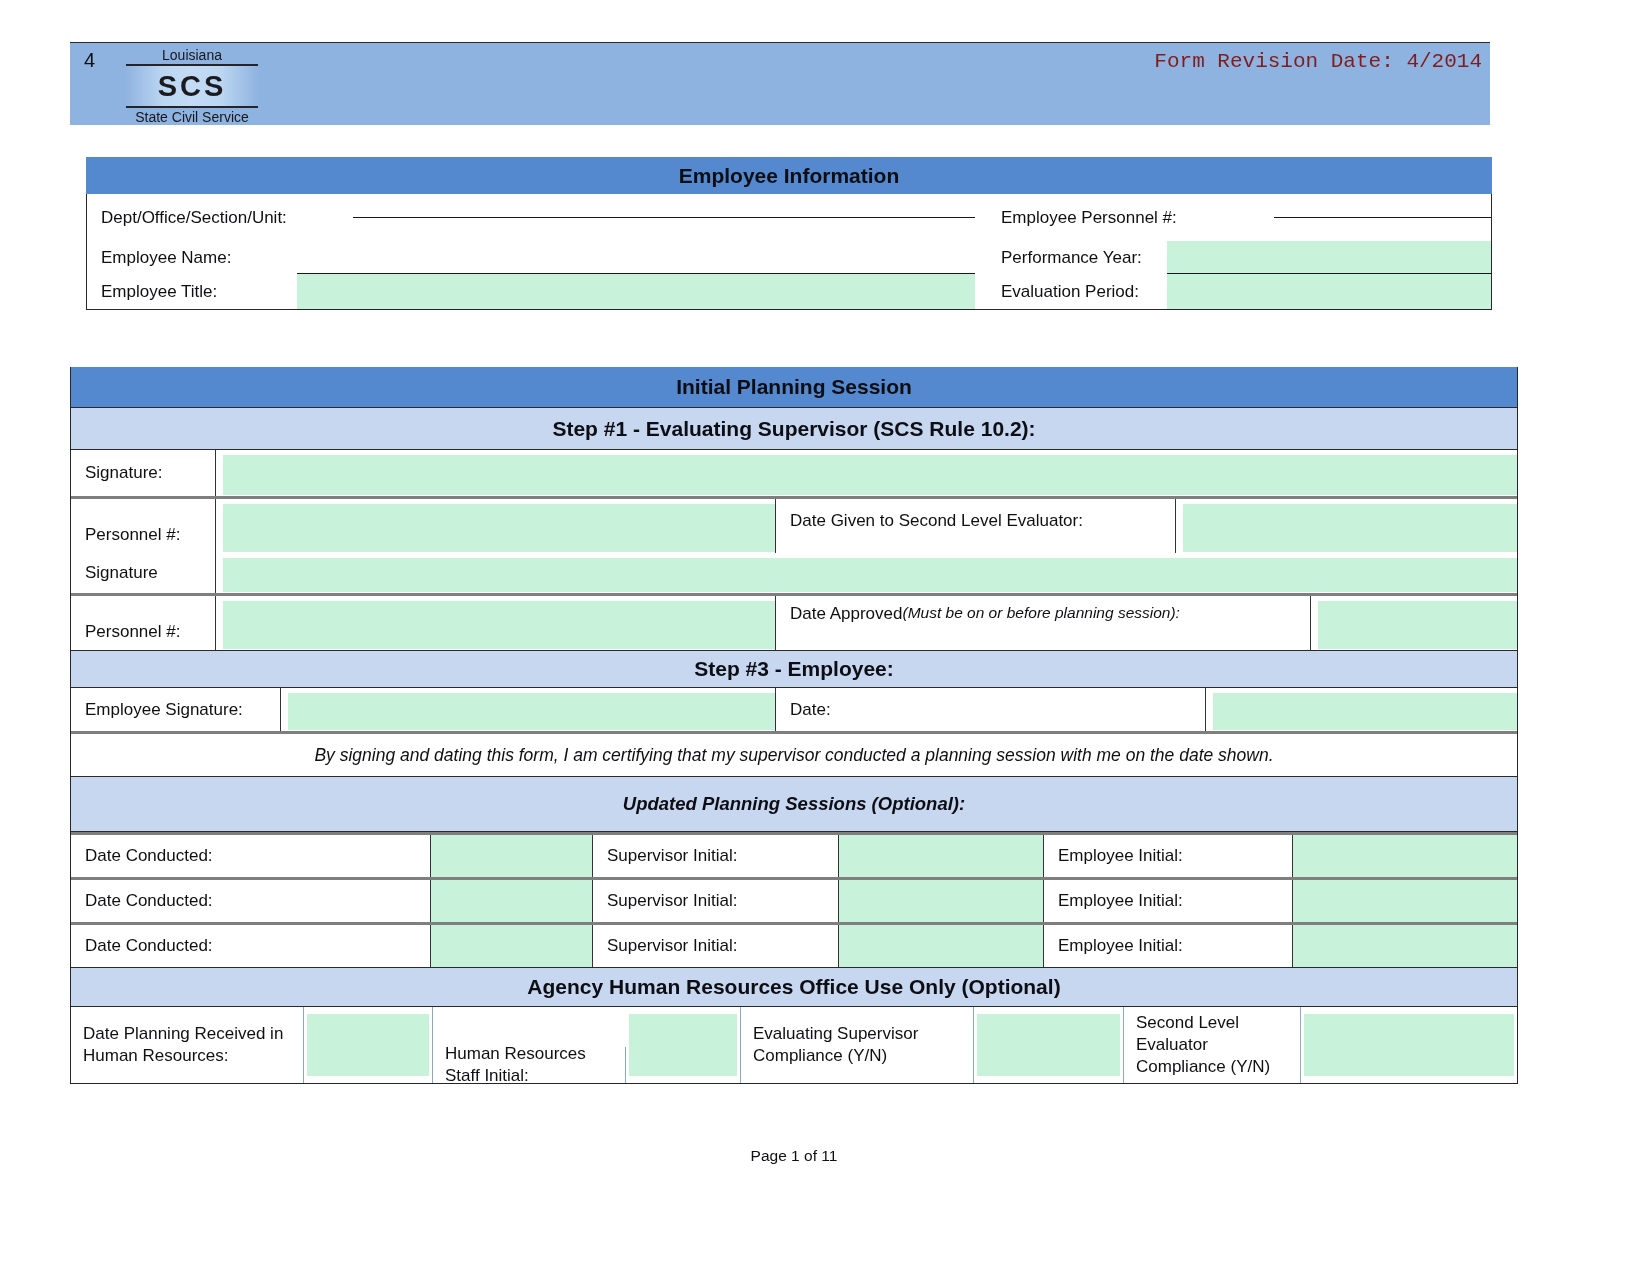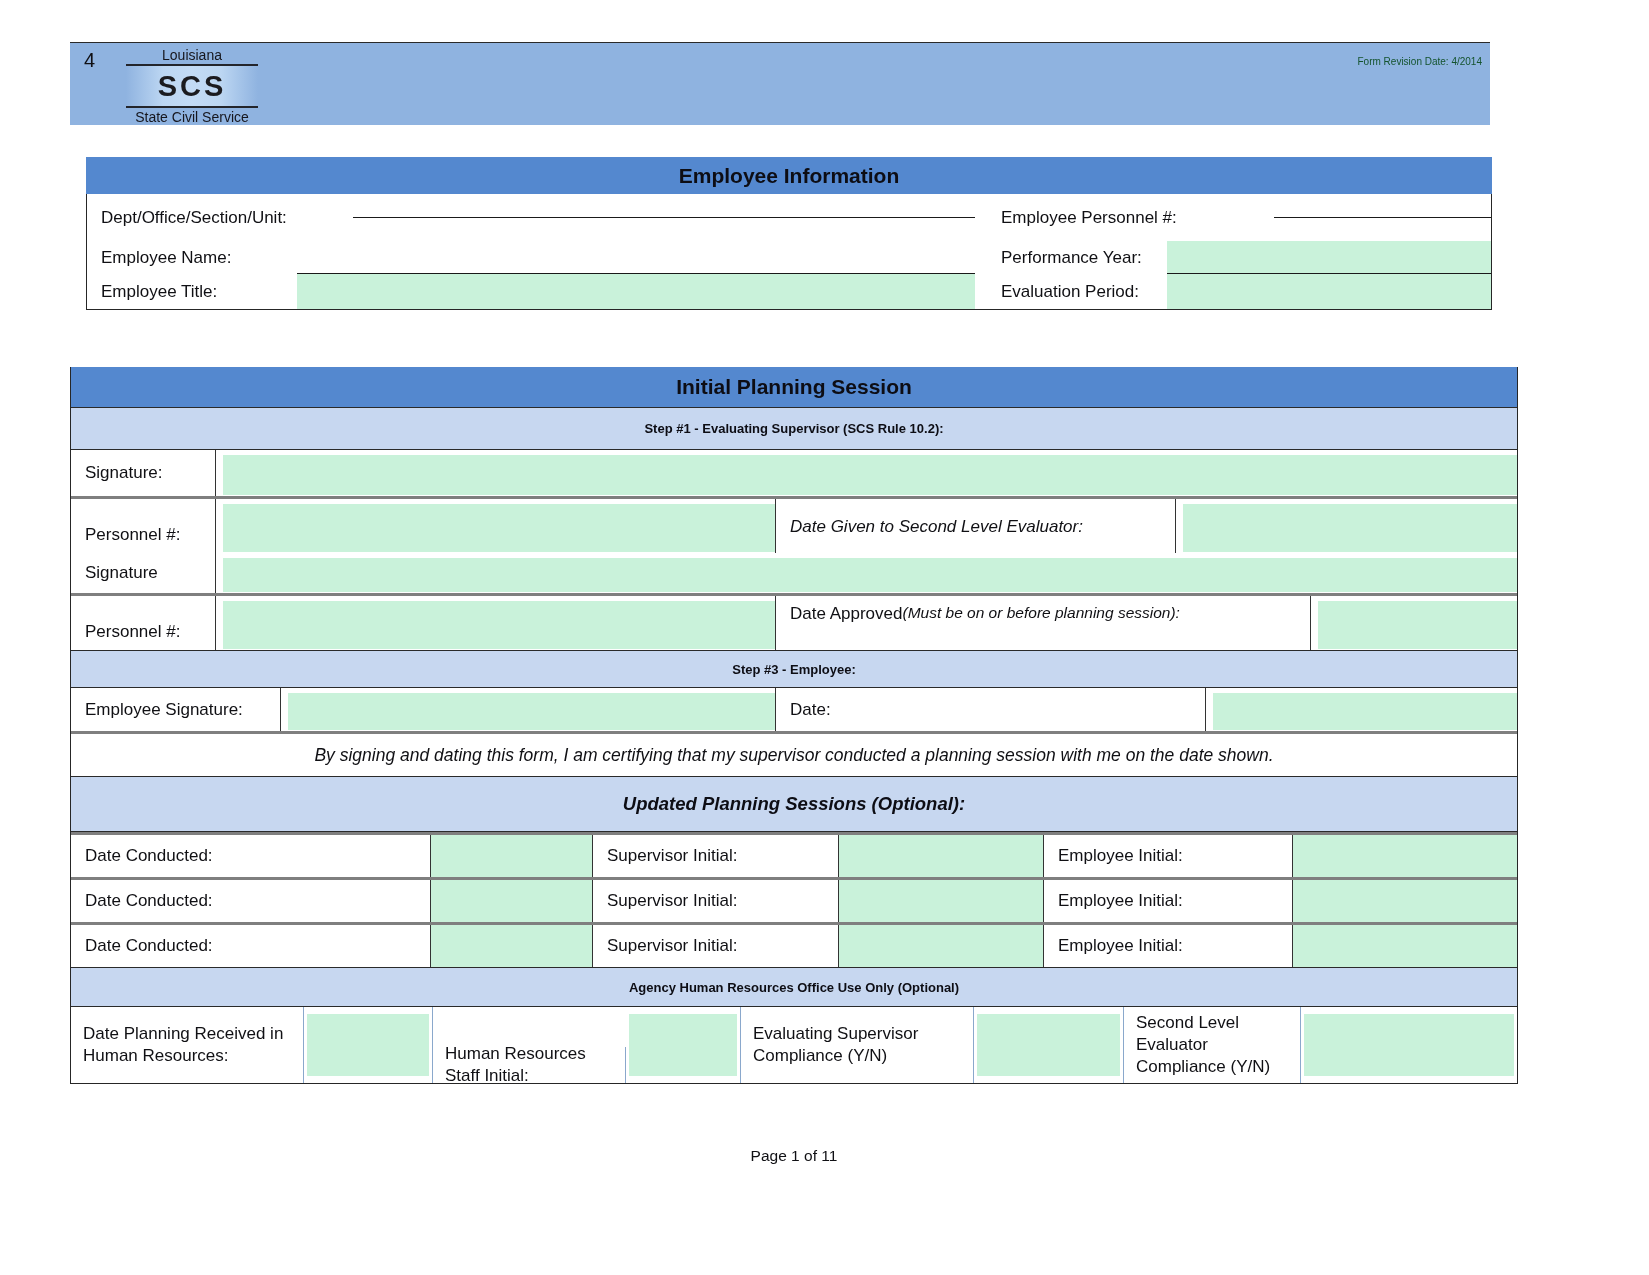--- a/index.html
+++ b/index.html
@@ -10,26 +10,26 @@
   .header-bar { position:absolute; left:70px; top:42px; width:1420px; height:83px;
     background:#8fb3e0; border-top:1px solid #2a2a2a; }
   .page-num { position:absolute; left:14px; top:6px; font-size:20px; }
   .logo { position:absolute; left:56px; top:4px; width:132px; text-align:center; }
   .logo-top { font-size:14px; color:#16161d; border-bottom:2px solid #23252b; padding-bottom:1px; }
   .logo-mid { background:linear-gradient(90deg,#8fb3e0 0%,#bcd6f2 28%,#c3dbf5 50%,#bcd6f2 72%,#8fb3e0 100%);
     font-size:29px; font-weight:bold; letter-spacing:3px; line-height:40px; color:#1b1b1f; }
   .logo-bot { font-size:14px; color:#16161d; border-top:2px solid #23252b; padding-top:1px; }
   .header-titles { position:absolute; right:8px; top:8px; text-align:right; }
   .header-title { font-size:21px; font-weight:bold; color:#0c0c12; line-height:28px; }
-  .header-revision { font-size:10px; color:#14532d; line-height:22px; }
+  .header-revision { font-size:21px; color:#7f1d1d; line-height:22px;font-family:Liberation Mono, monospace; }
 
   
   .sec-title { background:#5488cf; text-align:center; font-weight:bold; font-size:21px; color:#0d0d14;
     display:flex; align-items:center; justify-content:center; }
-  .sub-header { background:#c7d7f0; text-align:center; font-weight:bold; font-size:13px; color:#0d0d14;
+  .sub-header { background:#c7d7f0; text-align:center; font-weight:bold; font-size:21px; color:#0d0d14;
     border-top:1px solid #2a2a2a; border-bottom:1px solid #2a2a2a;
     display:flex; align-items:center; justify-content:center; }
   .green { background:#c9f2da; }
   .row { display:flex; align-items:stretch; background:#fff; }
   .lbl { font-size:17px; display:flex; align-items:center; padding-left:14px; }
   .cell { position:relative; }
 
   
   .emp-info { position:absolute; left:70px; top:157px; width:1422px;padding-left:16px; }
   .emp-info .sec-title { height:37px; }
@@ -114,21 +114,21 @@
       <div class="cell pad-green" style="flex:1;">
           <div class="green"></div>
         </div>
     </div>
 
     <div class="row gray-top" style="height:57px;">
       <div class="lbl vline" style="width:145px; background:#fff; align-items:flex-end; padding-bottom:8px;">Personnel #:</div>
       <div class="cell pad-green vline" style="width:560px;">
           <div class="green"></div>
         </div>
-      <div class="lbl vline" style="width:400px; background:#fff; align-items:flex-start; padding-top:18px;font-style:italic;">Date Given to Second Level Evaluator:</div>
+      <div class="lbl vline" style="width:400px; background:#fff; align-items:flex-start; padding-top:12px;">Date Given to Second Level Evaluator:</div>
       <div class="cell pad-green" style="flex:1;">
           <div class="green"></div>
         </div>
     </div>
 
 
     <div class="row" style="height:40px;">
       <div class="lbl vline" style="width:145px; background:#fff;">Signature</div>
       <div class="cell pad-green" style="flex:1;">
           <div class="green"></div>

